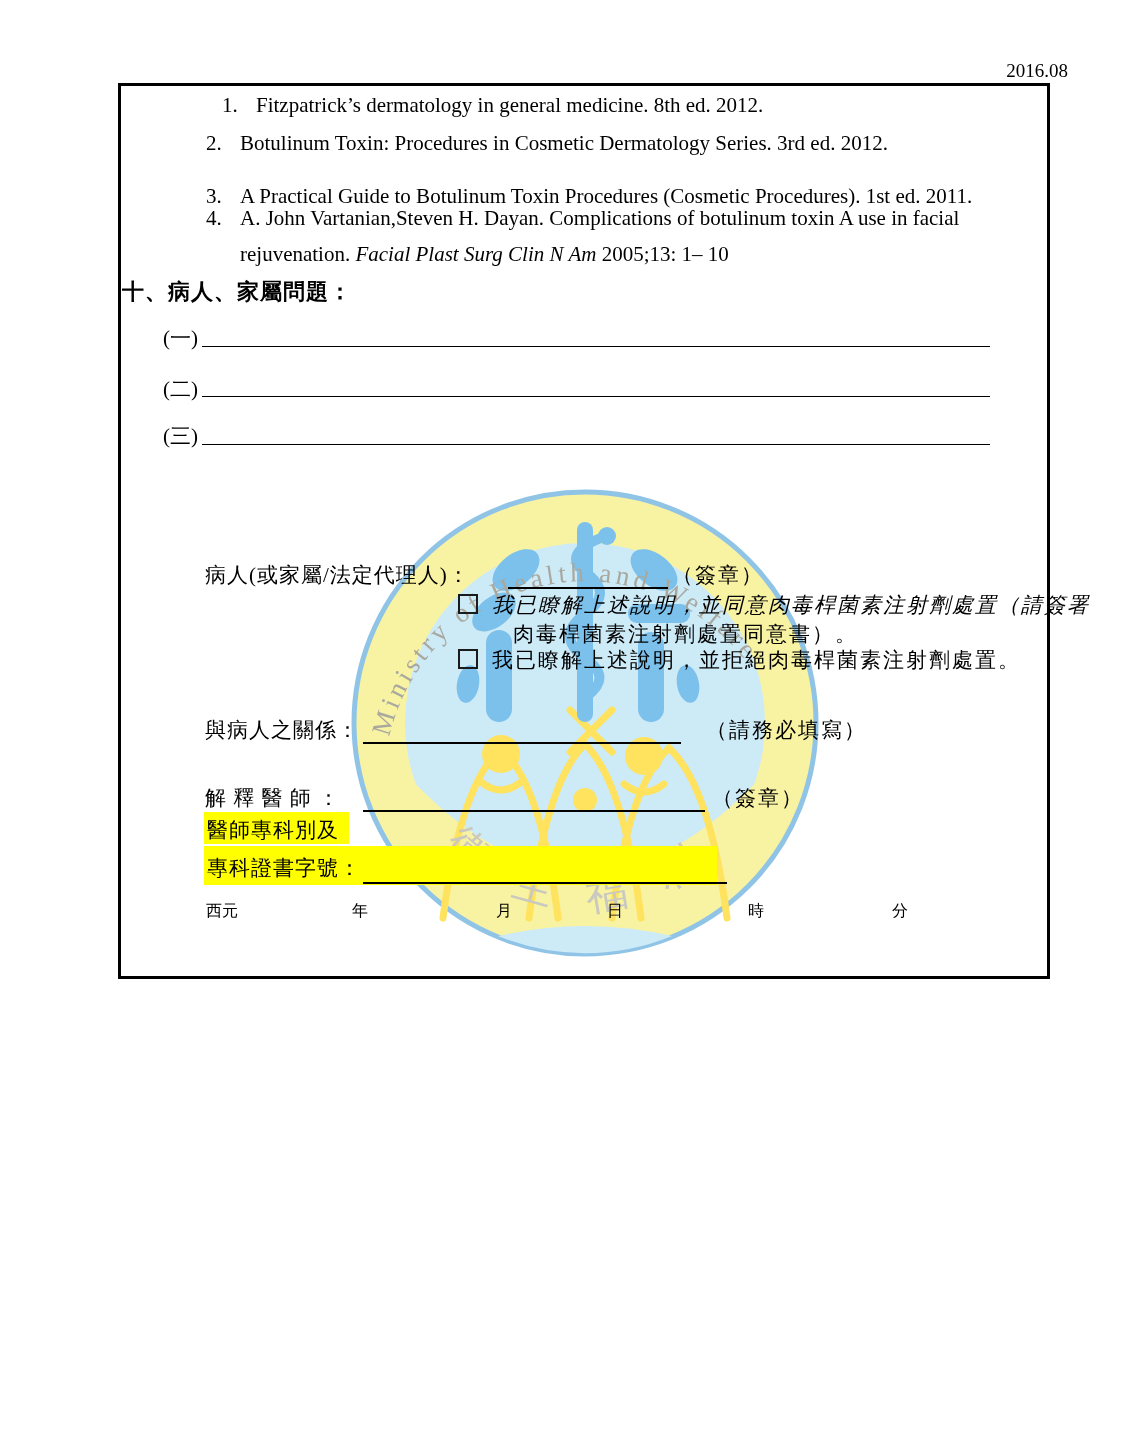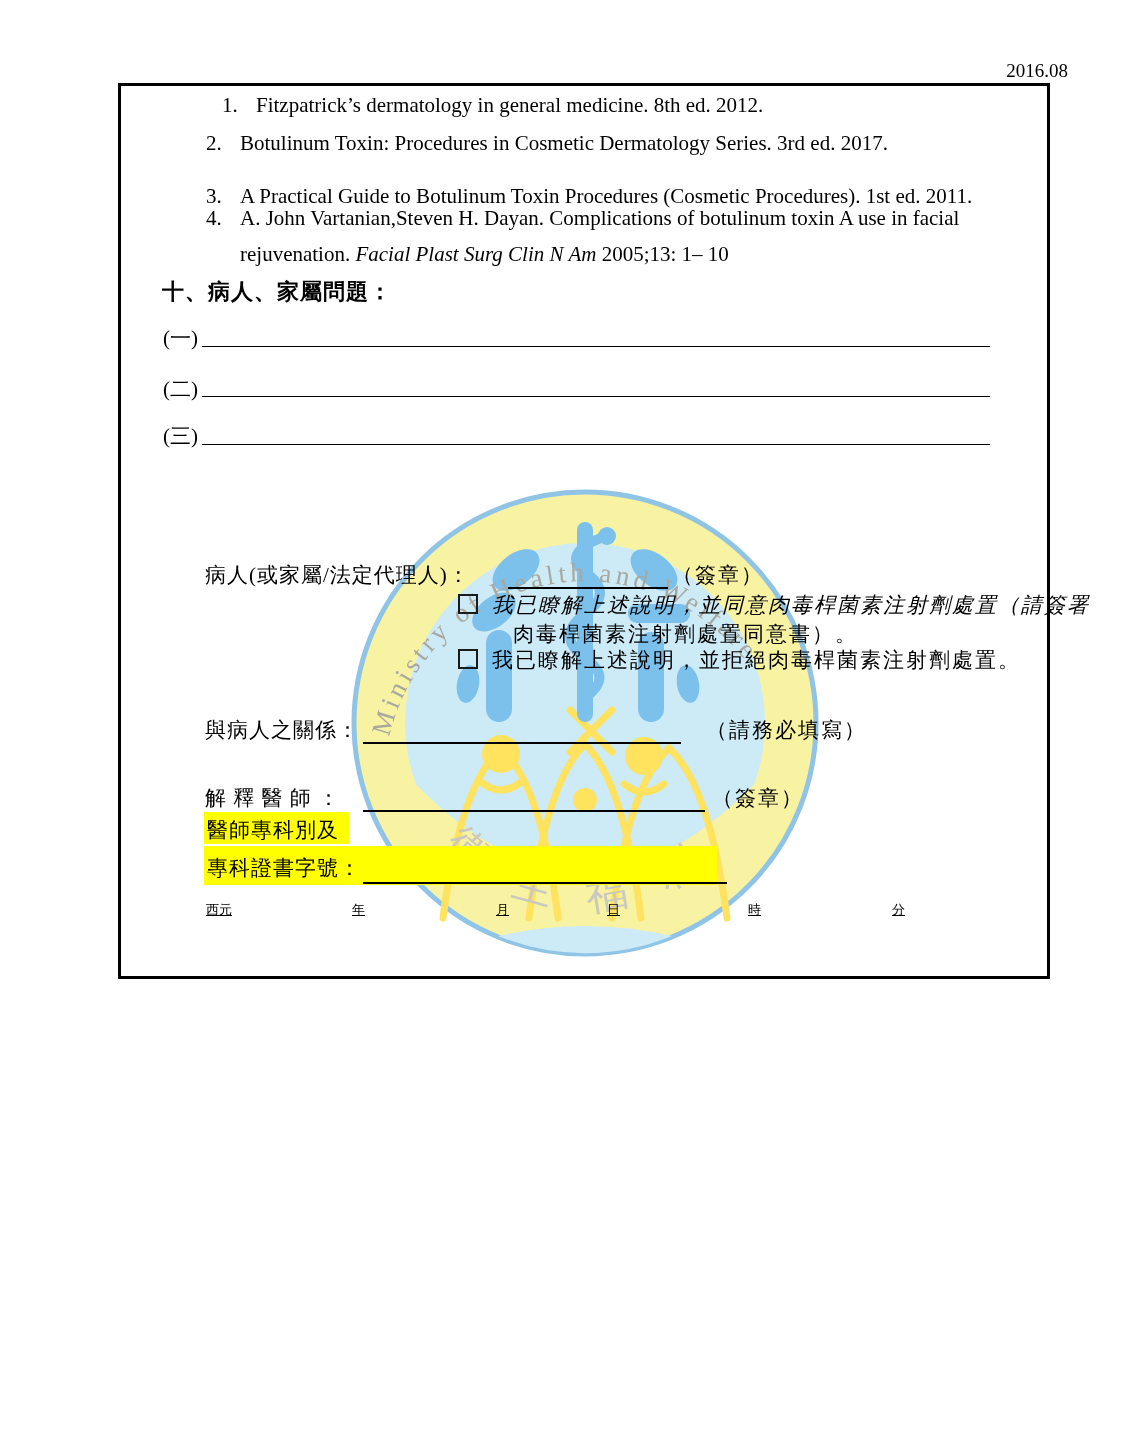--- a/index.html
+++ b/index.html
@@ -9,33 +9,33 @@
   }
   .abs{position:absolute;}
   .rev{font-size:19px;}
   .box{
     position:absolute;left:118px;top:83px;width:932px;height:896px;
     border:3px solid #000;box-sizing:border-box;background:transparent;
   }
   .refrow{position:absolute;left:206px;font-size:21px;white-space:nowrap;}
   .refnum{display:inline-block;width:34px;}
   .it{font-style:italic;}
-  .heading{position:absolute;left:122px;font-size:22px;font-weight:bold;letter-spacing:1px;white-space:nowrap;padding-left:40px;}
+  .heading{position:absolute;left:122px;font-size:22px;font-weight:bold;letter-spacing:1px;white-space:nowrap;}
   .cjk{font-size:21px;white-space:nowrap;}
   .sp2{letter-spacing:2px;}
   .sp1{letter-spacing:1px;}
   .uline{position:absolute;height:0;border-bottom:2px solid #000;}
   .uline-thin{position:absolute;height:0;border-bottom:1.5px solid #000;}
   .chk{
     position:absolute;width:20px;height:20px;border:2px solid #1a1a1a;
     background:transparent;box-sizing:border-box;
   }
   .hl{position:absolute;background:#ffff00;} .z2{z-index:2;} .z3{z-index:3;}
   .logo{position:absolute;left:348px;top:486px;width:474px;height:474px;z-index:1;}
-  .datecell{position:absolute;font-size:13px;white-space:nowrap;text-decoration:underline;}
+  .datecell{position:absolute;font-size:16px;white-space:nowrap;}
 </style>
 </head>
 <body>
 
 <div class="abs rev" style="top:60px;right:54px;">2016.08</div>
 
 <svg class="logo" viewBox="0 0 474 474" aria-hidden="true">
 
   <circle cx="237" cy="237" r="231" fill="#f8f2a3" stroke="#90c4e7" stroke-width="5"></circle>
 
@@ -85,21 +85,21 @@
     <textPath href="#arcBottom" startOffset="6%">衛 生 福 利 部</textPath>
   </text>
 </svg>
 
 <div class="box z2"></div>
 
 <div class="refrow z3" style="top:93px;margin-left:16px;">
   <span class="refnum">1.</span><span>Fitzpatrick’s dermatology in general medicine. 8th ed. 2012.</span>
 </div>
 <div class="refrow z3" style="top:131px;">
-  <span class="refnum">2.</span><span>Botulinum Toxin: Procedures in Cosmetic Dermatology Series. 3rd ed. 2017.</span>
+  <span class="refnum">2.</span><span>Botulinum Toxin: Procedures in Cosmetic Dermatology Series. 3rd ed. 2012.</span>
 </div>
 <div class="refrow z3" style="top:184px;">
   <span class="refnum">3.</span><span>A Practical Guide to Botulinum Toxin Procedures (Cosmetic Procedures). 1st ed. 2011.</span>
 </div>
 <div class="refrow z3" style="top:206px;">
   <span class="refnum">4.</span><span>A. John Vartanian,Steven H. Dayan. Complications of botulinum toxin A use in facial</span>
 </div>
 <div class="refrow z3" style="top:242px;left:240px;text-align:center;">
   <span>rejuvenation. </span><span class="it">Facial Plast Surg Clin N Am</span><span> 2005;13: 1– 10</span>
 </div>

